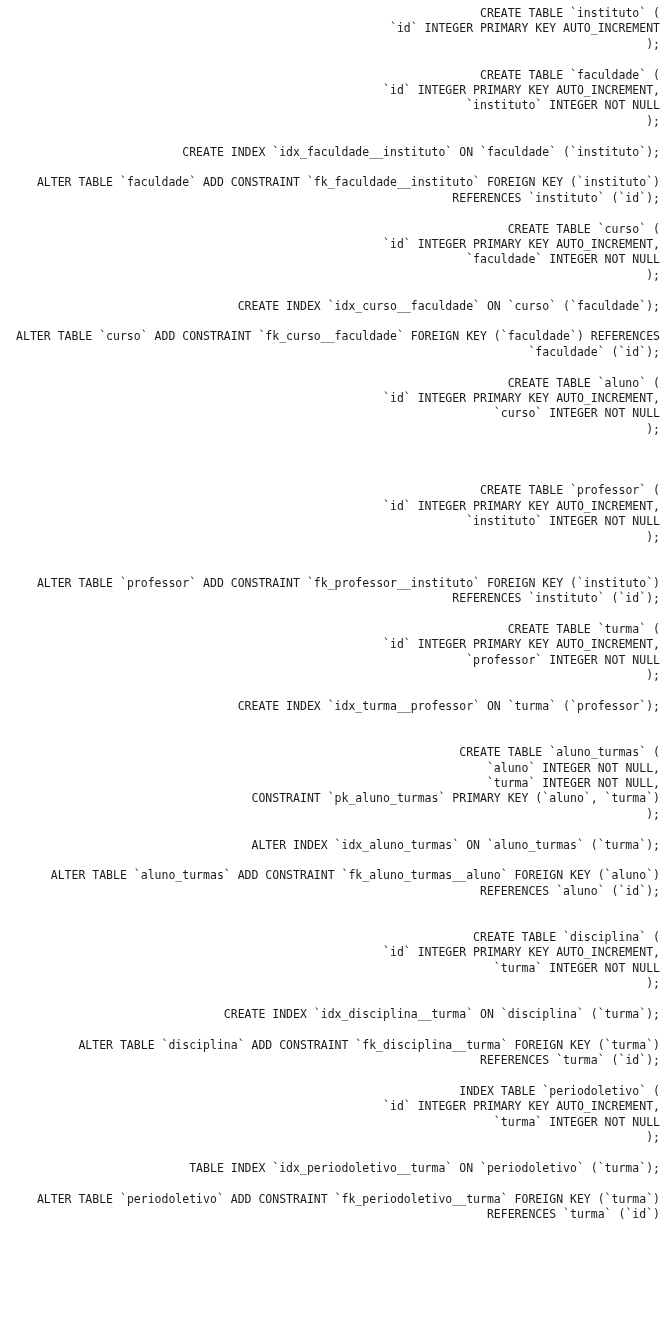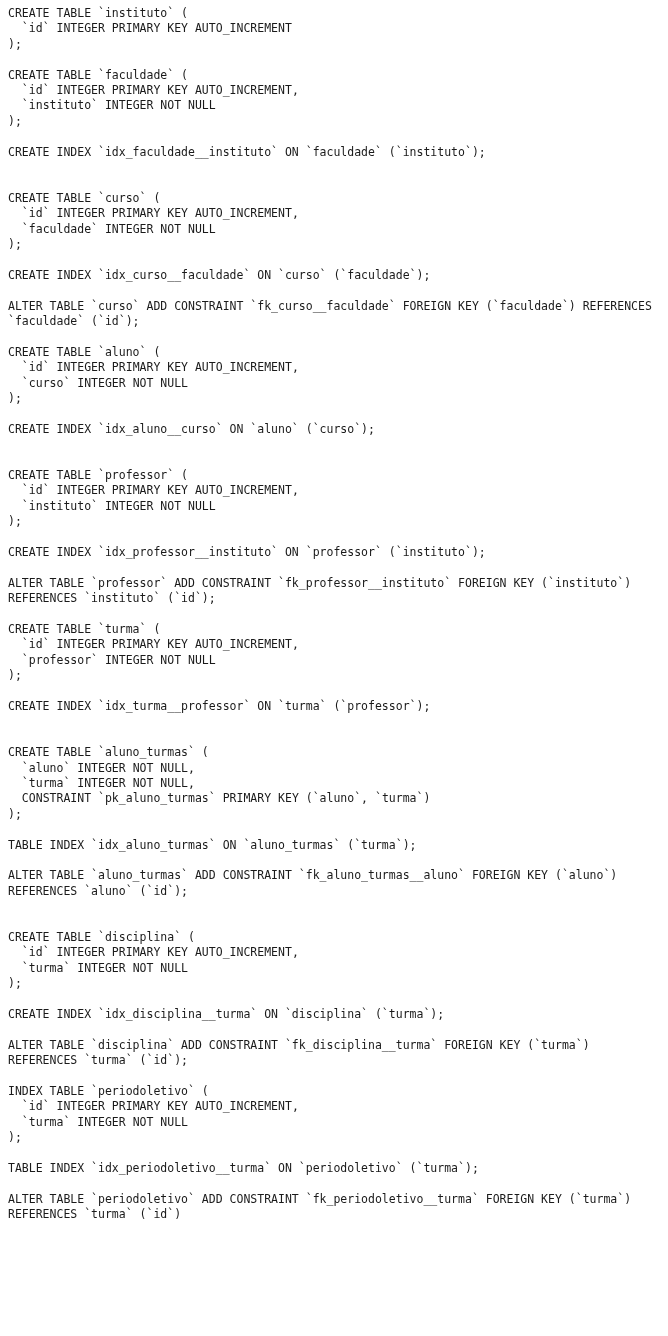--- a/index.html
+++ b/index.html
@@ -18,82 +18,82 @@
     width: 668px;
   }
   .sql-block {
     white-space: pre-wrap;
     word-break: break-word;
     font-family: "DejaVu Sans Mono", "Liberation Mono", monospace;
     font-size: 11.5px;
     line-height: 15.4px;
     color: #1a1a1a;
     margin: 0;
+    text-align: right;
   }
   .sql-gap {
     height: 15.4px;
   }
 </style>
 </head>
 <body>
 
 <div id="sql-document">
     <pre class="sql-block">CREATE TABLE `instituto` (
   `id` INTEGER PRIMARY KEY AUTO_INCREMENT
 );</pre>
     <div class="sql-gap"></div>
     <pre class="sql-block">CREATE TABLE `faculdade` (
   `id` INTEGER PRIMARY KEY AUTO_INCREMENT,
   `instituto` INTEGER NOT NULL
 );</pre>
     <div class="sql-gap"></div>
     <pre class="sql-block">CREATE INDEX `idx_faculdade__instituto` ON `faculdade` (`instituto`);</pre>
     <div class="sql-gap"></div>
+    <pre class="sql-block">ALTER TABLE `faculdade` ADD CONSTRAINT `fk_faculdade__instituto` FOREIGN KEY (`instituto`) REFERENCES `instituto` (`id`);</pre>
     <div class="sql-gap"></div>
     <pre class="sql-block">CREATE TABLE `curso` (
   `id` INTEGER PRIMARY KEY AUTO_INCREMENT,
   `faculdade` INTEGER NOT NULL
 );</pre>
     <div class="sql-gap"></div>
     <pre class="sql-block">CREATE INDEX `idx_curso__faculdade` ON `curso` (`faculdade`);</pre>
     <div class="sql-gap"></div>
     <pre class="sql-block">ALTER TABLE `curso` ADD CONSTRAINT `fk_curso__faculdade` FOREIGN KEY (`faculdade`) REFERENCES `faculdade` (`id`);</pre>
     <div class="sql-gap"></div>
     <pre class="sql-block">CREATE TABLE `aluno` (
   `id` INTEGER PRIMARY KEY AUTO_INCREMENT,
   `curso` INTEGER NOT NULL
 );</pre>
     <div class="sql-gap"></div>
-    <pre class="sql-block">CREATE INDEX `idx_aluno__curso` ON `aluno` (`curso`);</pre>
     <div class="sql-gap"></div>
     <div class="sql-gap"></div>
     <pre class="sql-block">CREATE TABLE `professor` (
   `id` INTEGER PRIMARY KEY AUTO_INCREMENT,
   `instituto` INTEGER NOT NULL
 );</pre>
     <div class="sql-gap"></div>
-    <pre class="sql-block">CREATE INDEX `idx_professor__instituto` ON `professor` (`instituto`);</pre>
     <div class="sql-gap"></div>
     <pre class="sql-block">ALTER TABLE `professor` ADD CONSTRAINT `fk_professor__instituto` FOREIGN KEY (`instituto`) REFERENCES `instituto` (`id`);</pre>
     <div class="sql-gap"></div>
     <pre class="sql-block">CREATE TABLE `turma` (
   `id` INTEGER PRIMARY KEY AUTO_INCREMENT,
   `professor` INTEGER NOT NULL
 );</pre>
     <div class="sql-gap"></div>
     <pre class="sql-block">CREATE INDEX `idx_turma__professor` ON `turma` (`professor`);</pre>
     <div class="sql-gap"></div>
     <div class="sql-gap"></div>
     <pre class="sql-block">CREATE TABLE `aluno_turmas` (
   `aluno` INTEGER NOT NULL,
   `turma` INTEGER NOT NULL,
   CONSTRAINT `pk_aluno_turmas` PRIMARY KEY (`aluno`, `turma`)
 );</pre>
     <div class="sql-gap"></div>
-    <pre class="sql-block">TABLE INDEX `idx_aluno_turmas` ON `aluno_turmas` (`turma`);</pre>
+    <pre class="sql-block">ALTER INDEX `idx_aluno_turmas` ON `aluno_turmas` (`turma`);</pre>
     <div class="sql-gap"></div>
     <pre class="sql-block">ALTER TABLE `aluno_turmas` ADD CONSTRAINT `fk_aluno_turmas__aluno` FOREIGN KEY (`aluno`) REFERENCES `aluno` (`id`);</pre>
     <div class="sql-gap"></div>
     <div class="sql-gap"></div>
     <pre class="sql-block">CREATE TABLE `disciplina` (
   `id` INTEGER PRIMARY KEY AUTO_INCREMENT,
   `turma` INTEGER NOT NULL
 );</pre>
     <div class="sql-gap"></div>
     <pre class="sql-block">CREATE INDEX `idx_disciplina__turma` ON `disciplina` (`turma`);</pre>

